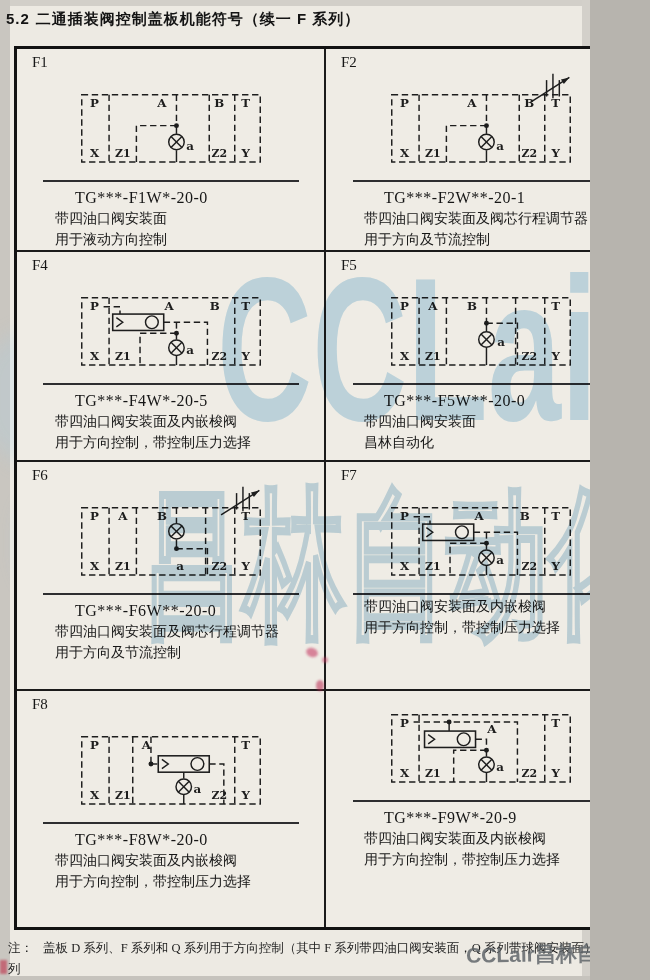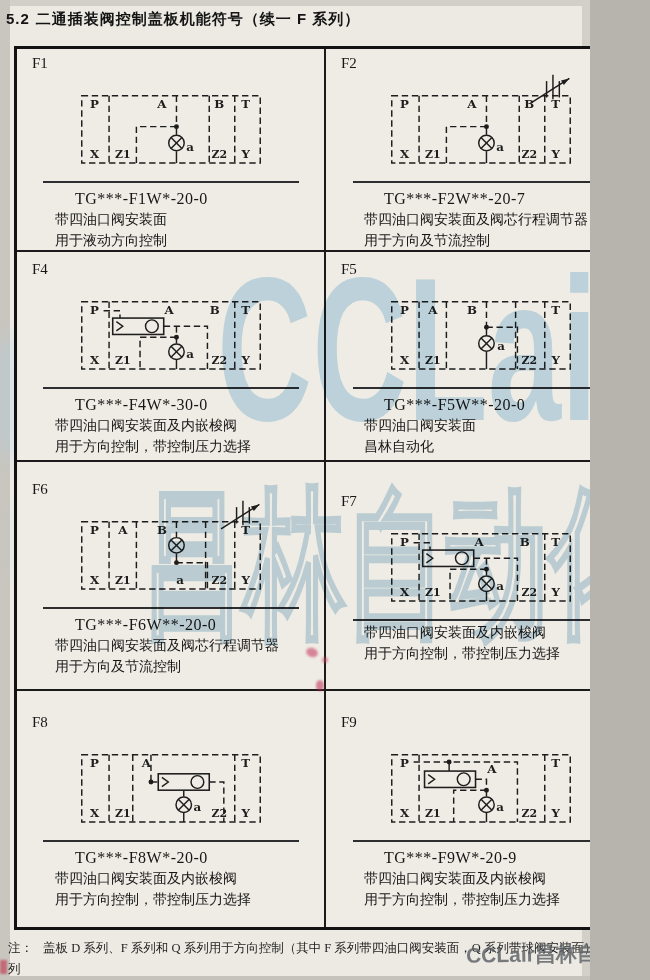--- a/index.html
+++ b/index.html
@@ -13,21 +13,21 @@
   .heading{position:absolute;left:6px;top:10px;width:630px;
            font-family:"Liberation Sans","DejaVu Sans",sans-serif;font-weight:bold;
            font-size:15px;letter-spacing:1px;color:#141414;}
   .heading .sec{margin-right:6px;}
 
   .grid{position:absolute;left:14px;top:46px;width:624px;height:884px;
         border:3px solid #121212;box-sizing:border-box;
         display:grid;grid-template-columns:1fr 1fr;grid-template-rows:203px 210px 229px 1fr;
         background:#efece5;}
   .cell{box-sizing:border-box;border-right:2px solid #1b1b1b;border-bottom:2px solid #1b1b1b;
-        display:flex;flex-direction:column;overflow:hidden;justify-content:center;}
+        display:flex;flex-direction:column;overflow:hidden;}
   .cell.last-col{border-right:none;}
   .cell.last-row{border-bottom:none;}
   .f-label{margin:5px 0 0 15px;font-size:15px;font-weight:normal;}
   .schem{width:222px;height:102px;margin:0 auto;}
   .cdiv{height:2px;background:#2e2e30;width:256px;margin:7px auto 0;}
   .model{margin:7px 0 0 58px;font-size:16px;letter-spacing:.5px;}
   .desc{margin:3px 0 0 38px;font-size:14px;}
 
   .note{position:absolute;left:8px;top:938px;width:636px;font-size:12.5px;line-height:1.65;color:#1d1d1d;}
   .note .lbl{margin-right:10px;}
@@ -128,21 +128,21 @@
             <text x="131" y="87" text-anchor="middle" font-size="13" font-weight="bold" font-family="&quot;DejaVu Serif&quot;,serif" fill="#1d1d1d">a</text>
             <text x="163" y="94" text-anchor="middle" font-size="12" font-weight="bold" font-family="&quot;DejaVu Serif&quot;,serif" fill="#1d1d1d">Z2</text>
             <text x="192" y="94" text-anchor="middle" font-size="13" font-weight="bold" font-family="&quot;DejaVu Serif&quot;,serif" fill="#1d1d1d">Y</text>
             <polyline points="182,10 182,28" fill="none" stroke="#1d1d1d" stroke-width="1.6"></polyline>
             <polyline points="189,3 189,30" fill="none" stroke="#1d1d1d" stroke-width="1.6"></polyline>
             <polyline points="196,10 196,28" fill="none" stroke="#1d1d1d" stroke-width="1.6"></polyline>
             <polyline points="165,34 207,7" fill="none" stroke="#1d1d1d" stroke-width="1.6"></polyline>
             <polygon points="207,7 201,14.4 197.8,9.4" fill="#1d1d1d"></polygon>
           </svg></div>
       <div class="cdiv"></div>
-      <div class="model">TG***-F2W**-20-7</div>
+      <div class="model">TG***-F2W**-20-1</div>
       <div class="desc">带四油口阀安装面及阀芯行程调节器</div>
       <div class="desc">用于方向及节流控制</div>
     </div>
 
     <div class="cell">
       <div class="f-label">F4</div>
       <div class="schem"><svg viewBox="0 0 220 112" width="222" height="102">
             <rect x="12" y="26" width="196" height="74" fill="none" stroke="#1d1d1d" stroke-width="1.6" stroke-dasharray="7 4"></rect>
             <polyline points="42,26 42,100" fill="none" stroke="#1d1d1d" stroke-width="1.6" stroke-dasharray="7 4"></polyline>
             <polyline points="180,26 180,100" fill="none" stroke="#1d1d1d" stroke-width="1.6" stroke-dasharray="7 4"></polyline>
@@ -163,21 +163,21 @@
             <text x="108" y="40" text-anchor="middle" font-size="13" font-weight="bold" font-family="&quot;DejaVu Serif&quot;,serif" fill="#1d1d1d">A</text>
             <text x="158" y="40" text-anchor="middle" font-size="13" font-weight="bold" font-family="&quot;DejaVu Serif&quot;,serif" fill="#1d1d1d">B</text>
             <text x="192" y="40" text-anchor="middle" font-size="13" font-weight="bold" font-family="&quot;DejaVu Serif&quot;,serif" fill="#1d1d1d">T</text>
             <text x="26" y="94" text-anchor="middle" font-size="13" font-weight="bold" font-family="&quot;DejaVu Serif&quot;,serif" fill="#1d1d1d">X</text>
             <text x="57" y="94" text-anchor="middle" font-size="12" font-weight="bold" font-family="&quot;DejaVu Serif&quot;,serif" fill="#1d1d1d">Z1</text>
             <text x="131" y="88" text-anchor="middle" font-size="13" font-weight="bold" font-family="&quot;DejaVu Serif&quot;,serif" fill="#1d1d1d">a</text>
             <text x="163" y="94" text-anchor="middle" font-size="12" font-weight="bold" font-family="&quot;DejaVu Serif&quot;,serif" fill="#1d1d1d">Z2</text>
             <text x="192" y="94" text-anchor="middle" font-size="13" font-weight="bold" font-family="&quot;DejaVu Serif&quot;,serif" fill="#1d1d1d">Y</text>
           </svg></div>
       <div class="cdiv"></div>
-      <div class="model">TG***-F4W*-30-0</div>
+      <div class="model">TG***-F4W*-20-5</div>
       <div class="desc">带四油口阀安装面及内嵌梭阀</div>
       <div class="desc">用于方向控制，带控制压力选择</div>
     </div>
 
     <div class="cell last-col">
       <div class="f-label">F5</div>
       <div class="schem"><svg viewBox="0 0 220 112" width="222" height="102">
             <rect x="12" y="26" width="196" height="74" fill="none" stroke="#1d1d1d" stroke-width="1.6" stroke-dasharray="7 4"></rect>
             <polyline points="42,26 42,100" fill="none" stroke="#1d1d1d" stroke-width="1.6" stroke-dasharray="7 4"></polyline>
             <polyline points="72,26 72,100" fill="none" stroke="#1d1d1d" stroke-width="1.6" stroke-dasharray="7 4"></polyline>
@@ -305,21 +305,20 @@
             <text x="163" y="94" text-anchor="middle" font-size="12" font-weight="bold" font-family="&quot;DejaVu Serif&quot;,serif" fill="#1d1d1d">Z2</text>
             <text x="192" y="94" text-anchor="middle" font-size="13" font-weight="bold" font-family="&quot;DejaVu Serif&quot;,serif" fill="#1d1d1d">Y</text>
           </svg></div>
       <div class="cdiv"></div>
       <div class="model">TG***-F8W*-20-0</div>
       <div class="desc">带四油口阀安装面及内嵌梭阀</div>
       <div class="desc">用于方向控制，带控制压力选择</div>
     </div>
 
     <div class="cell last-col last-row">
-      <div class="f-label">F9</div>
       <div class="schem"><svg viewBox="0 0 220 112" width="222" height="102">
             <rect x="12" y="26" width="196" height="74" fill="none" stroke="#1d1d1d" stroke-width="1.6" stroke-dasharray="7 4"></rect>
             <polyline points="42,26 42,100" fill="none" stroke="#1d1d1d" stroke-width="1.6" stroke-dasharray="7 4"></polyline>
             <polyline points="180,26 180,100" fill="none" stroke="#1d1d1d" stroke-width="1.6" stroke-dasharray="7 4"></polyline>
             <polyline points="36,34 150,34 150,100" fill="none" stroke="#1d1d1d" stroke-width="1.6" stroke-dasharray="7 4"></polyline>
             <circle cx="75" cy="34" r="2.7" fill="#1d1d1d"></circle>
             <polyline points="75,34 75,44" fill="none" stroke="#1d1d1d" stroke-width="1.6"></polyline>
             <polyline points="104,53 116,53 116,63" fill="none" stroke="#1d1d1d" stroke-width="1.6" stroke-dasharray="7 4"></polyline>
             <rect x="48" y="44" width="56" height="18" fill="#efece5" stroke="#1d1d1d" stroke-width="1.7"></rect>
             <circle cx="91" cy="53" r="7" fill="none" stroke="#1d1d1d" stroke-width="1.6"></circle>

